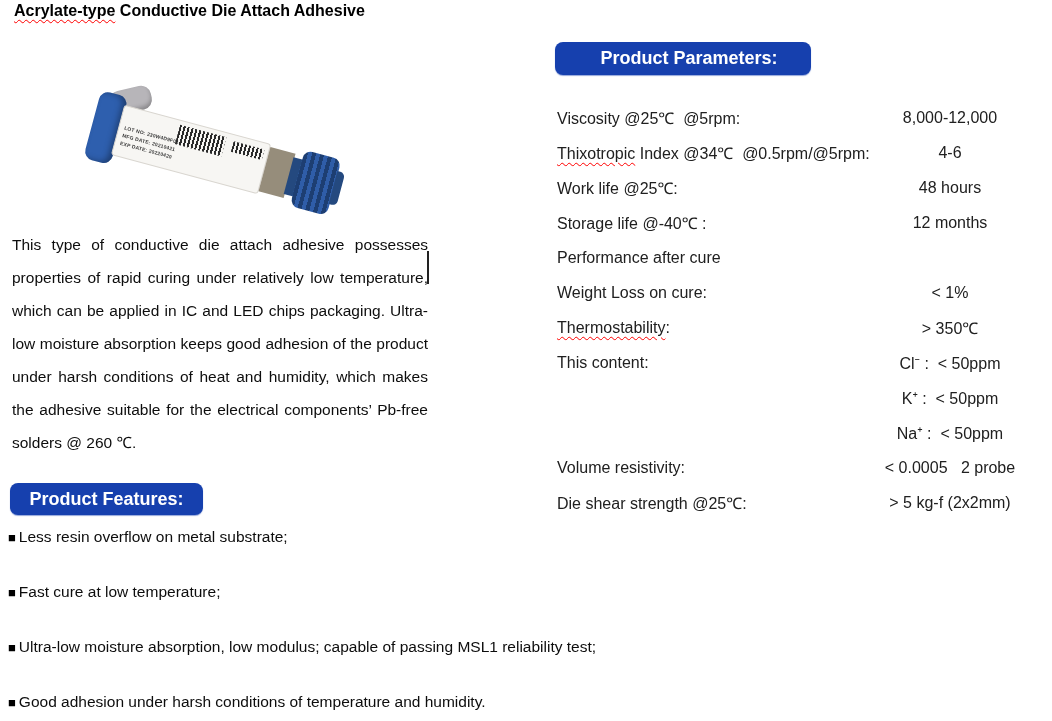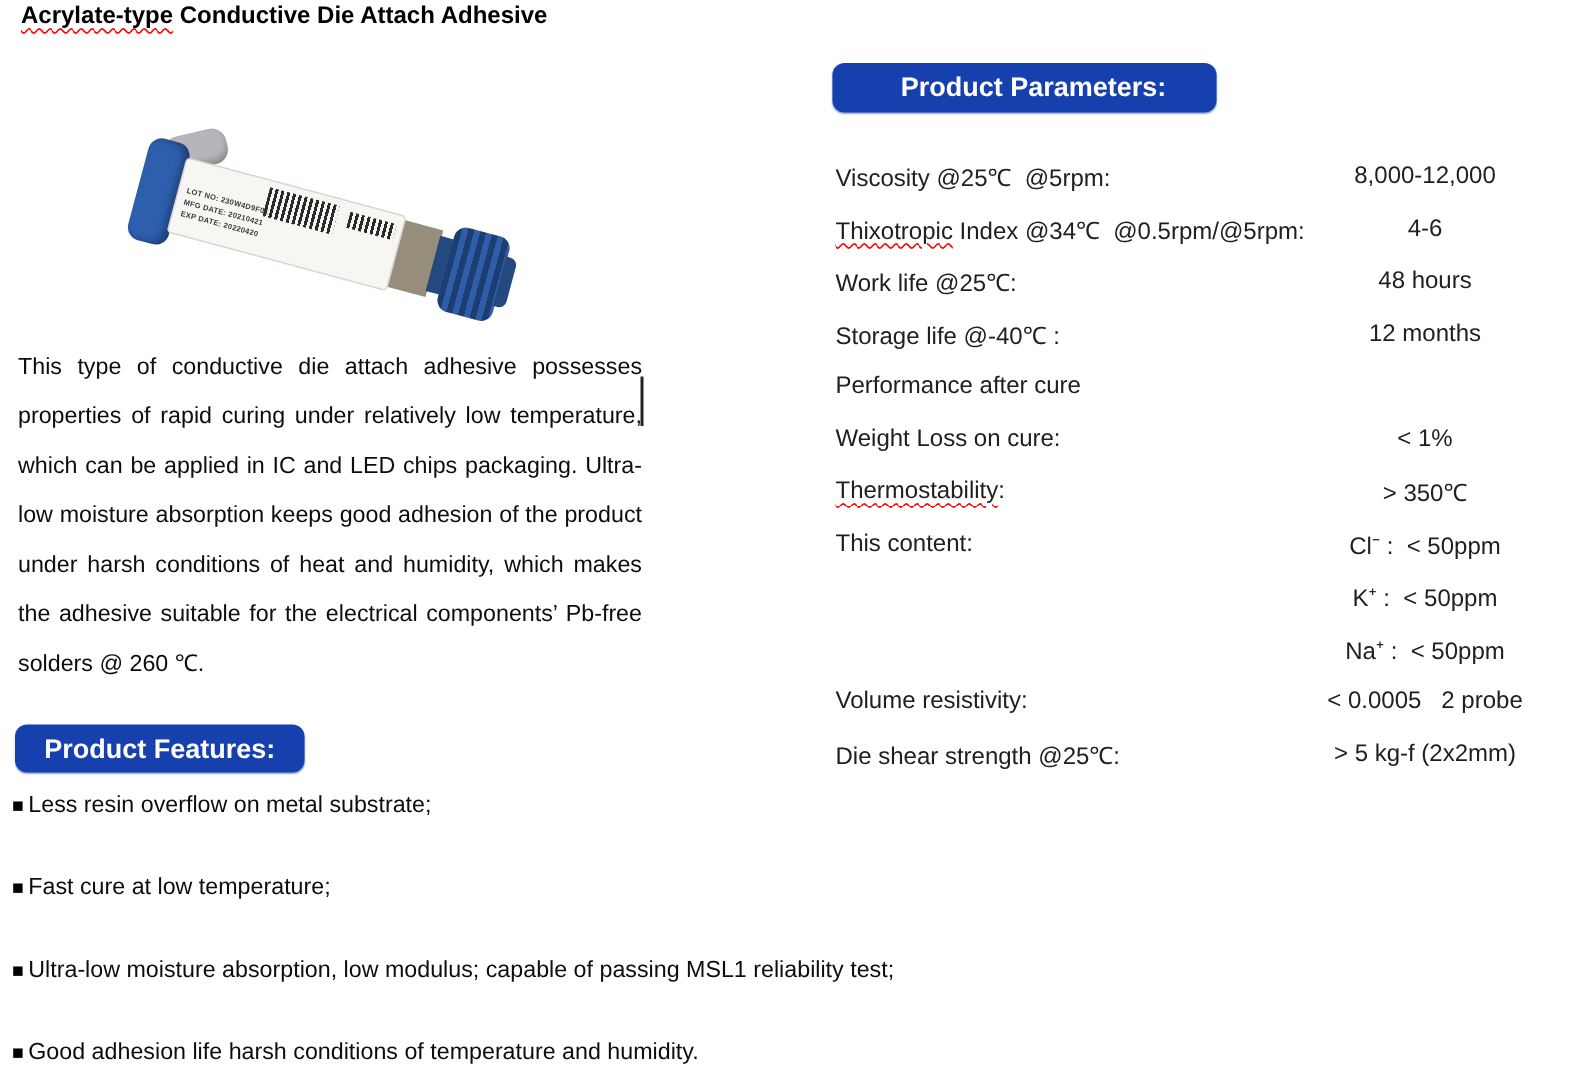--- a/index.html
+++ b/index.html
@@ -105,21 +105,21 @@
 
   <div class="desc">This type of conductive die attach adhesive possesses properties of rapid curing under relatively low temperature, which can be applied in IC and LED chips packaging. Ultra-low moisture absorption keeps good adhesion of the product under harsh conditions of heat and humidity, which makes the adhesive suitable for the electrical components’ Pb-free solders @ 260 ℃.</div>
   <div class="caret"></div>
 
   <div class="badge badge-features">Product Features:</div>
 
   <div class="features">
     <div class="feature"><span class="bullet">■</span><span>Less resin overflow on metal substrate;</span></div>
     <div class="feature"><span class="bullet">■</span><span>Fast cure at low temperature;</span></div>
     <div class="feature"><span class="bullet">■</span><span>Ultra-low moisture absorption, low modulus; capable of passing MSL1 reliability test;</span></div>
-    <div class="feature"><span class="bullet">■</span><span>Good adhesion life harsh conditions of temperature and humidity.</span></div>
+    <div class="feature"><span class="bullet">■</span><span>Good adhesion under harsh conditions of temperature and humidity.</span></div>
   </div>
 
   <div class="badge badge-parameters">Product Parameters:</div>
 
   <div class="params">
 
     <div class="prow">
       <span class="plabel"><span class="squiggle"></span><span>Viscosity @25℃  @5rpm:</span></span>
       <span class="pvalue">8,000-12,000</span>
     </div>

